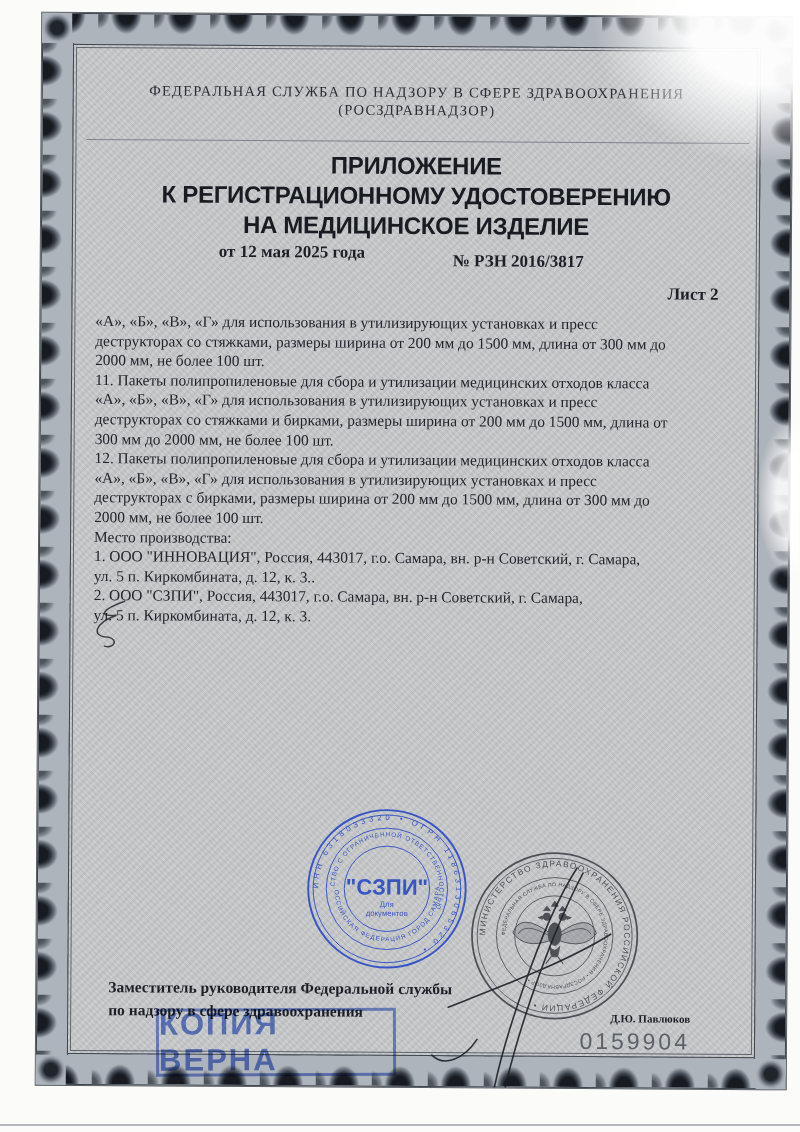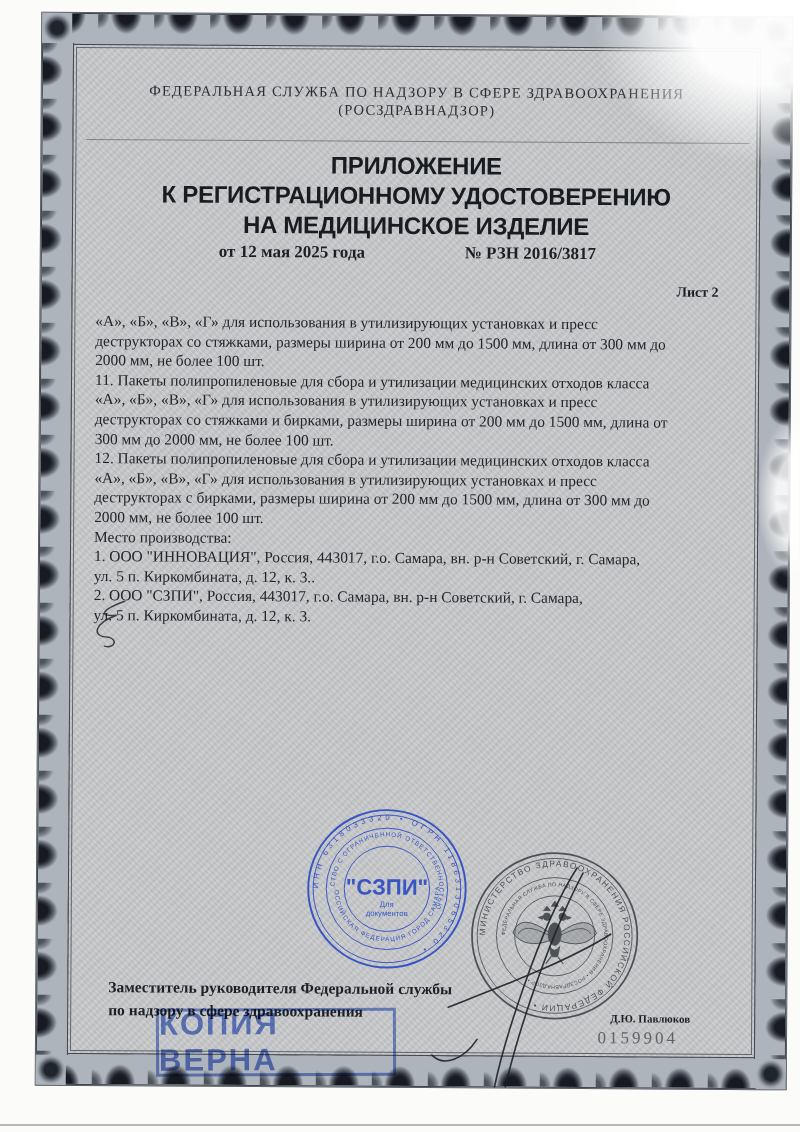--- a/index.html
+++ b/index.html
@@ -47,29 +47,29 @@
   .inner-frame{position:absolute;inset:34px;border:1px solid #60656c;pointer-events:none;}
   
   .agency{position:absolute;left:0;right:0;top:68px;text-align:center;
     font-size:14.5px;letter-spacing:1.2px;color:#2b2e34;line-height:18px;}
   .divider{position:absolute;left:45px;right:42px;top:126px;height:0;border-top:1px solid #7e838a;}
   .doc-title{position:absolute;left:0;right:0;top:136px;text-align:center;
     font-family:"Liberation Sans", sans-serif;font-weight:bold;color:#181b21;
     font-size:24px;line-height:30px;letter-spacing:-.3px;}
   .meta-row{position:absolute;left:0;right:0;top:228px;font-weight:bold;color:#1c1f25;font-size:17px;}
   .meta-date{position:absolute;left:178px;top:0;text-align:right;}
-  .meta-number{position:absolute;left:412px;top:0;margin-left:12px;}
-  .sheet-no{position:absolute;right:72px;top:268px;font-weight:bold;font-size:14px;color:#1c1f25;}
+  .meta-number{position:absolute;left:412px;top:8px;}
+  .sheet-no{position:absolute;right:72px;top:268px;font-weight:bold;font-size:17px;color:#1c1f25;}
   .body-text{position:absolute;left:55px;top:298px;right:12px;color:#22252b;
     font-size:15.4px;line-height:19.6px;white-space:nowrap;}
   .sig-block{position:absolute;left:72px;top:962px;font-weight:bold;font-size:15.5px;
     line-height:23px;color:#1c1f25;}
   .sig-name{position:absolute;right:96px;top:996px;font-weight:bold;font-size:11px;color:#1c1f25;}
-  .serial{position:absolute;right:108px;top:1012px;font-family:Liberation Serif, serif;
-    font-size:17px;letter-spacing:3px;color:#5d6268;}
+  .serial{position:absolute;right:96px;top:1012px;font-family:Liberation Sans, sans-serif;
+    font-size:23px;letter-spacing:3px;color:#5d6268;}
   
   .stamp{position:absolute;pointer-events:none;}
   .stamp-blue{left:268px;top:792px;width:164px;height:164px;opacity:.92;}
   .stamp-black{left:431px;top:833px;width:174px;height:174px;opacity:.88;}
   .copy-stamp{
     position:absolute;left:120px;top:994px;width:234px;height:62px;z-index:6;
     border:3px solid rgba(64,102,212,.65);display:flex;align-items:center;justify-content:center;
     font-family:"Liberation Sans", sans-serif;font-weight:bold;font-size:31px;letter-spacing:2px;
     color:rgba(64,102,212,.75);mix-blend-mode:multiply;transform:rotate(-.6deg);
   }

